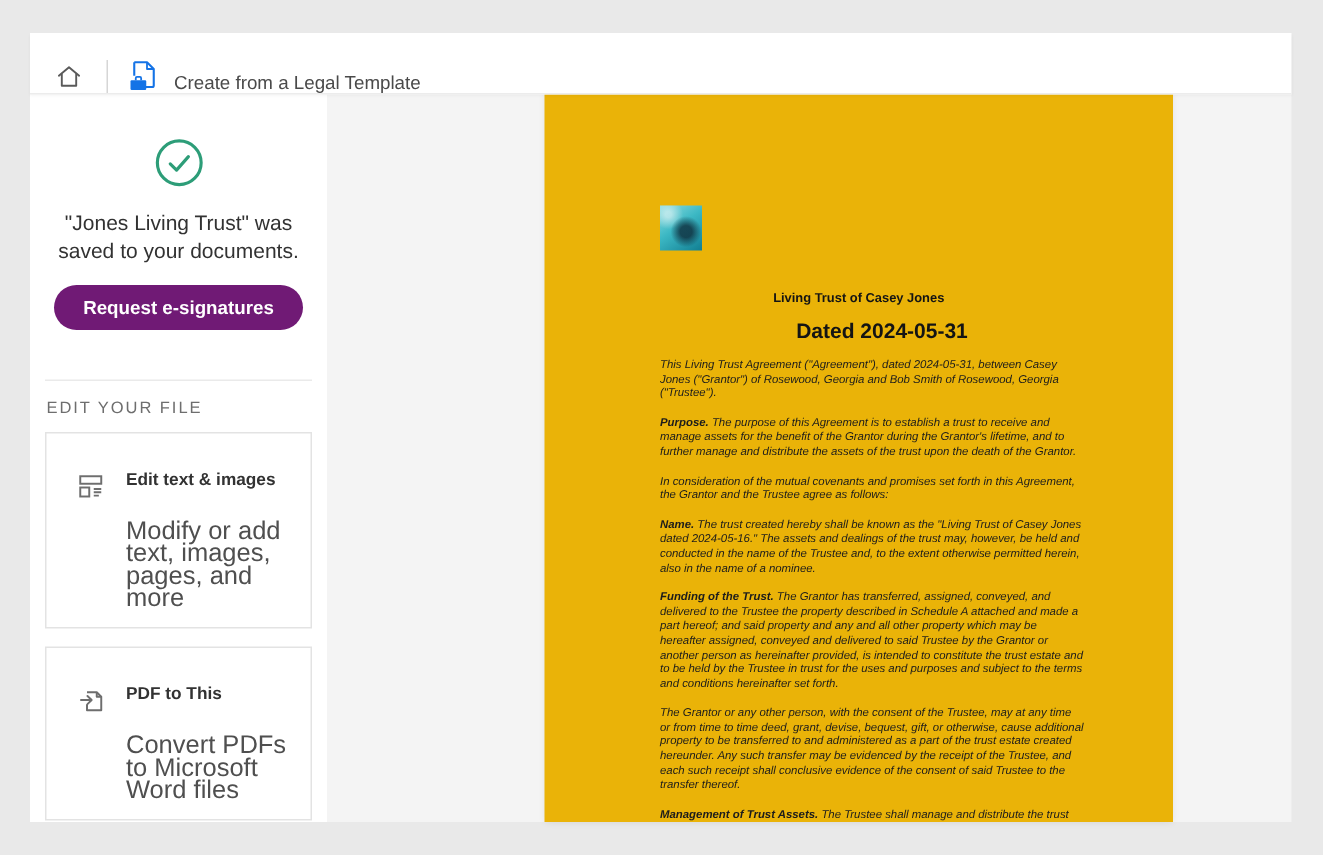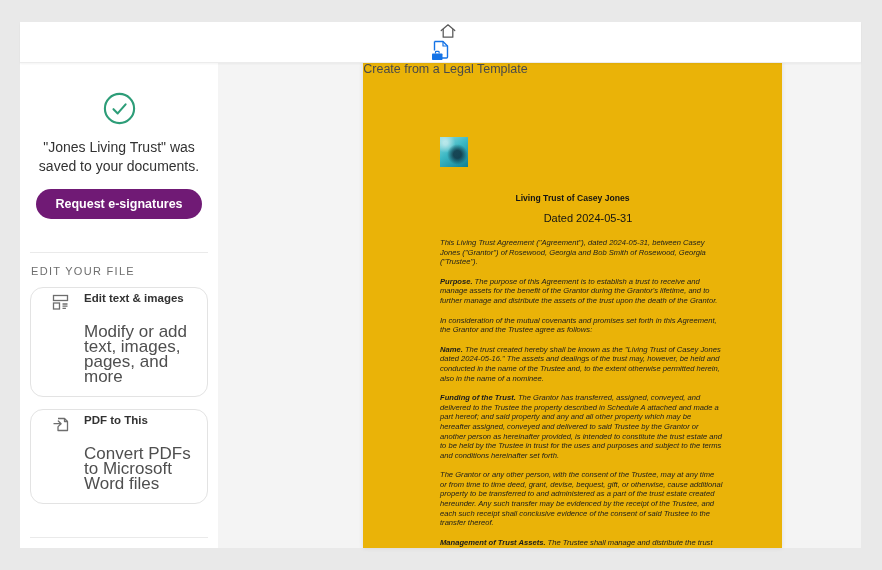--- a/index.html
+++ b/index.html
@@ -8,21 +8,21 @@
     background:#e9e9e9;
     font-family:"Liberation Sans", sans-serif;
     -webkit-font-smoothing:antialiased;
   }
   .window{position:absolute;left:20px;top:22px;width:841px;height:526px;}
 
   
   .topbar{
     position:absolute;top:0;left:0;right:0;height:40px;background:#ffffff;
     border-bottom:1px solid #ececec;box-shadow:0 1px 2px rgba(0,0,0,.05);
-    display:flex;align-items:center;z-index:3;flex-direction:column;
+    display:flex;align-items:flex-end;z-index:3;
   }
   .home-btn{margin-left:15px;width:22px;height:22px;display:flex;align-items:center;justify-content:center;cursor:pointer;background:none;border:none;padding:0;}
   .tb-divider{width:1px;height:22px;background:#d6d6d6;margin:0 14px;}
   .tb-docicon{width:20px;height:22px;position:relative;}
   .tb-title{margin-left:10px;font-size:12.5px;color:#4a4a4a;}
 
   
   .stepper{position:absolute;left:470px;top:0;width:280px;height:40px;}
   .step-label{position:absolute;top:7px;font-size:11px;color:#6e6e6e;transform:translateX(-50%);white-space:nowrap;cursor:pointer;}
   .step-dot{position:absolute;top:20px;width:7px;height:7px;border-radius:50%;background:#8e8e8e;transform:translateX(-50%);}
@@ -37,42 +37,42 @@
   .check-wrap{margin-top:30px;text-align:center;}
   .saved-msg{margin:9px auto 0;width:172px;text-align:center;font-size:14px;line-height:19px;color:#323232;}
   .request-btn{
     display:block;margin:13px auto 0;background:#701a75;color:#fff;border:none;cursor:pointer;
     font-family:"Liberation Sans",sans-serif;font-size:12.5px;font-weight:bold;
     border-radius:16px;height:30px;padding:0 19px;
   }
   .side-divider{margin:33px 10px 0 10px;border-top:1px solid #eaeaea;}
   .section-header{margin:12px 10px 10px 11px;font-size:11px;letter-spacing:1.3px;color:#6e6e6e;}
   .card{
-    margin:0 10px 12px 10px;border:1px solid #e3e3e3;border-radius:13px;background:#fff;
-    display:flex;padding:4px 8px 12px 8px;cursor:pointer;
+    margin:0 10px 12px 10px;border:1px solid #e3e3e3;border-radius:0;background:#fff;
+    display:flex;padding:25px 8px 12px 8px;cursor:pointer;
   }
   .card-icon{width:19px;height:19px;margin:1px 13px 0 13px;flex:none;}
   .card-title{font-size:11.5px;font-weight:bold;color:#323232;margin-bottom:4px;}
   .card-desc{font-size:17px;line-height:15px;color:#4f4f4f;padding-right:4px;margin-top:20px;}
 
   
   .page{
     position:absolute;left:343px;top:0;width:419px;height:486px;background:#eab308;
     box-shadow:0 0 5px rgba(0,0,0,.09);overflow:hidden;
   }
   .page-img{
     position:absolute;left:77px;top:75px;width:28px;height:30px;
     background-image:
       radial-gradient(circle at 62% 58%, rgba(15,45,60,.8) 0 16%, rgba(15,45,60,0) 42%),
       radial-gradient(circle at 20% 20%, rgba(255,255,255,.5) 0 6%, rgba(255,255,255,0) 30%),
       linear-gradient(145deg,#8fdde0 0%,#3cb8c4 45%,#117e92 100%);
   }
   .doc-head{position:absolute;top:131px;left:0;width:100%;text-align:center;color:#141414;}
   .doc-title{font-size:8.6px;font-weight:bold;margin:0 0 9px 0;}
-  .doc-subtitle{font-size:11px;font-weight:normal;margin:0;padding-left:31px;}
+  .doc-subtitle{font-size:14px;font-weight:bold;margin:0;padding-left:31px;}
   .doc-body{position:absolute;top:176px;left:77px;width:283px;font-size:7.6px;line-height:9.6px;color:#1c1c1c;}
   .doc-body p{margin:0 0 10px 0;font-style:italic;}
 
   svg{display:block;}
 </style>
 </head>
 <body>
 
 <div class="window">
 

